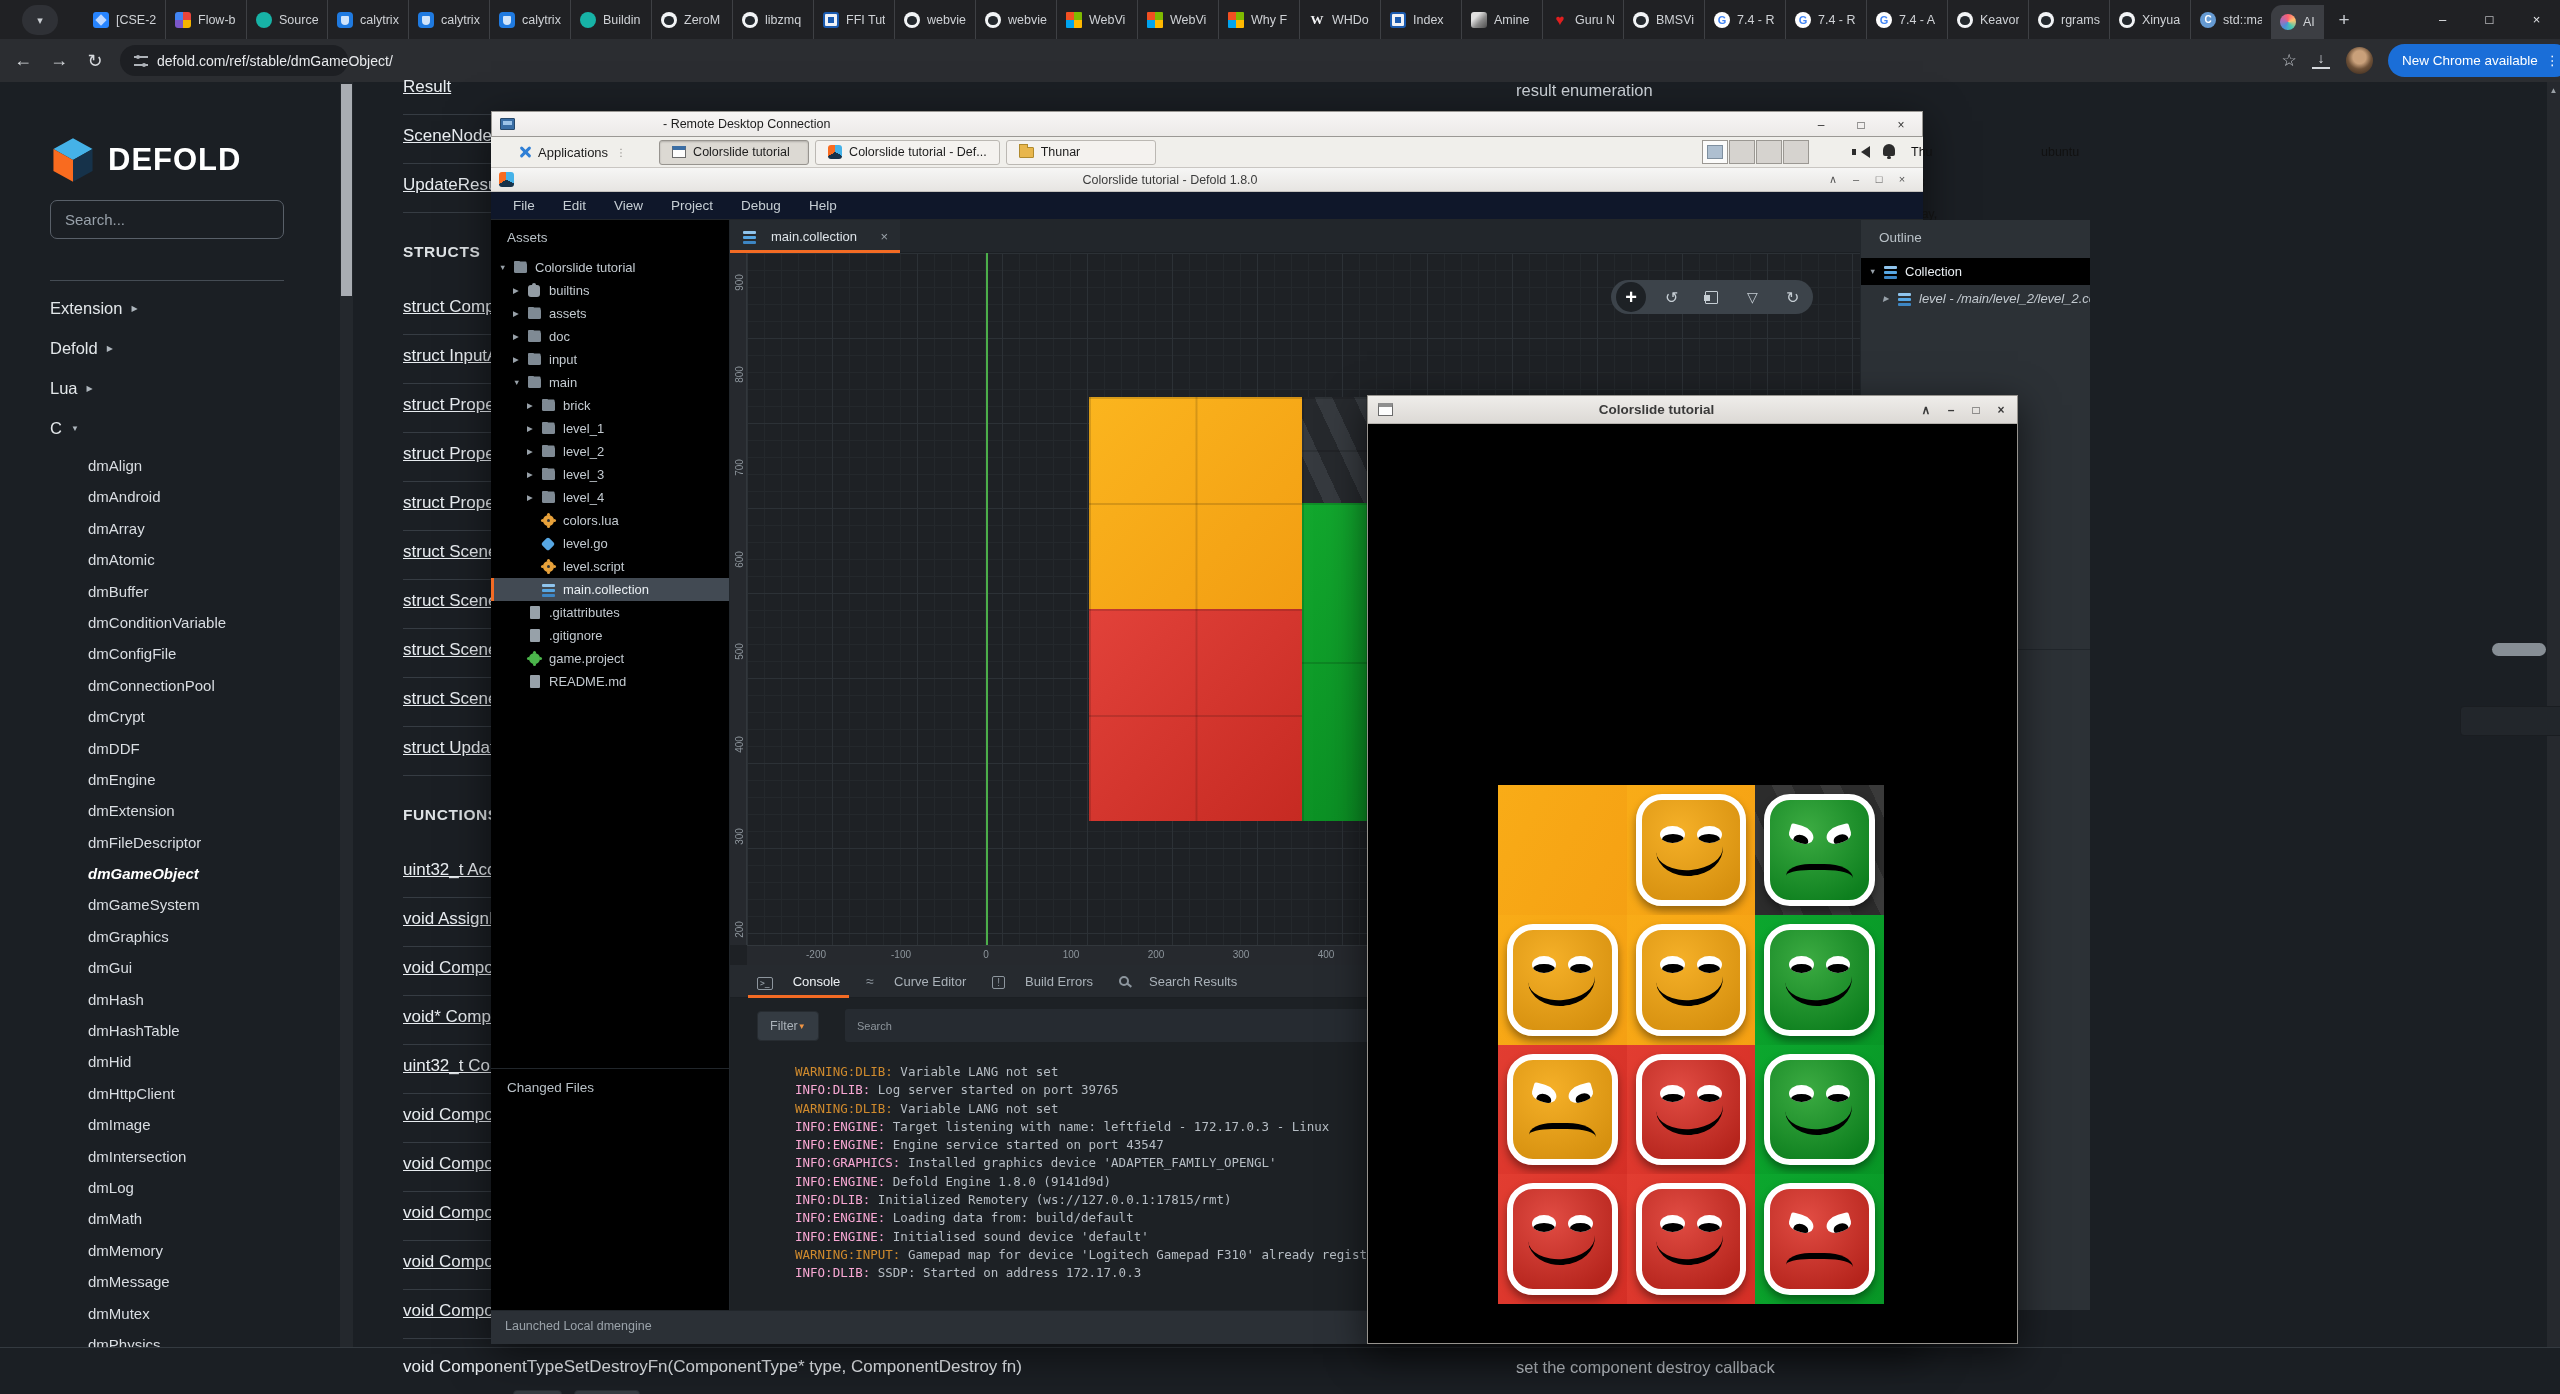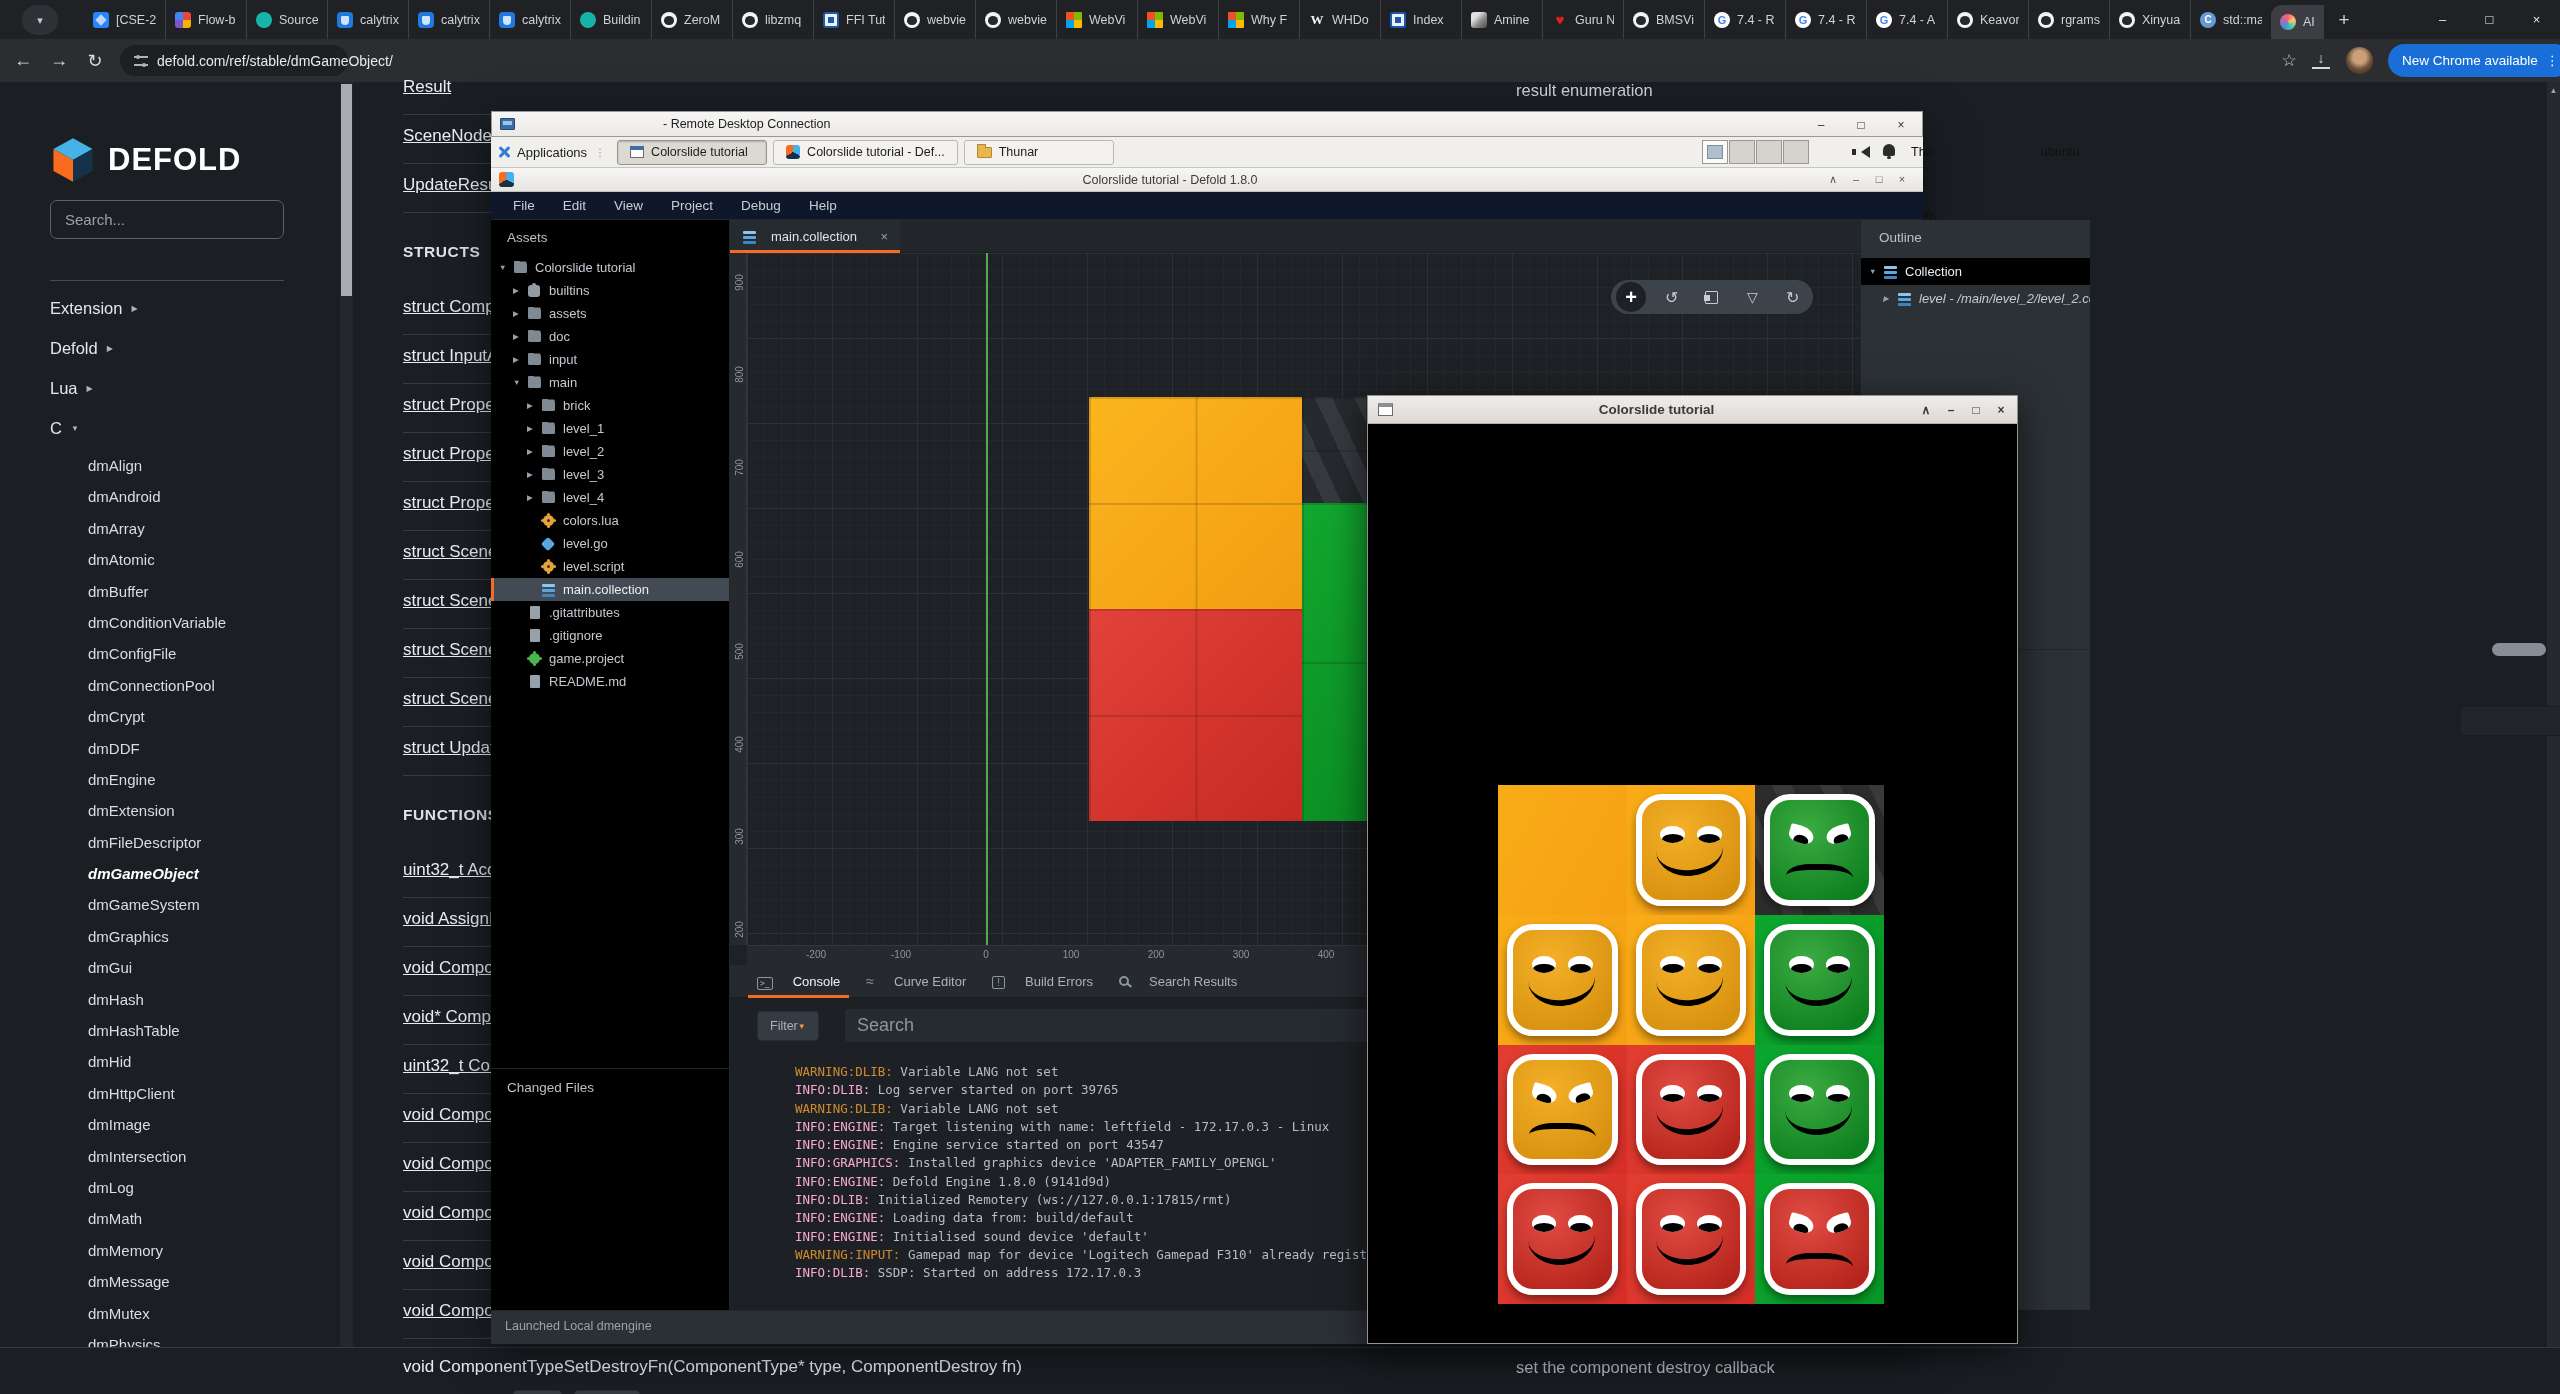--- a/index.html
+++ b/index.html
@@ -105,21 +105,21 @@
   .rdp-title{position:absolute;left:0;top:0;width:100%;height:26px;background:linear-gradient(#f7f6f5,#eceae8);
     border:1px solid #9a9894;display:flex;align-items:center;padding:0 8px;gap:8px}
   .rdpic{width:15px;height:12px;background:#3a6ea5;border:1px solid #27496b;border-radius:1px;position:relative;flex:none}
   .rdpic::after{content:"";position:absolute;left:2px;top:2px;right:2px;height:4px;background:#9cc3e8}
   .rdp-title .ttl{font-size:12.5px;color:#1c1c1c;margin-left:140px;white-space:nowrap}
   .rdp-btns{position:absolute;right:6px;top:3px;display:flex;gap:10px}
   .rdp-btns span{width:30px;height:20px;text-align:center;font-size:12px;color:#333;line-height:20px}
 
   
   #taskbar{position:absolute;left:0;top:26px;width:100%;height:31px;background:#f0efeb;border-bottom:1px solid #c9c6c2;display:flex;align-items:center}
-  .appsbtn{display:flex;align-items:center;gap:6px;padding:0 6px;height:31px}
+  .appsbtn{display:flex;align-items:center;gap:6px;padding:0 27px;height:31px}
   .xubic{width:14px;height:14px;position:relative;flex:none}
   .xubic::before,.xubic::after{content:"";position:absolute;left:6px;top:0;width:3px;height:14px;background:#2f7fd6;border-radius:2px}
   .xubic::before{transform:rotate(45deg)}.xubic::after{transform:rotate(-45deg)}
   .appsbtn .alabel{font-size:13px;color:#1b1b1b}
   .appsbtn .grip{color:#8f8d89;font-size:10px;margin-left:2px}
   .tbbtn{height:25px;margin-left:6px;display:flex;align-items:center;gap:7px;padding:0 12px;border:1px solid #bbb8b3;
     border-radius:3px;background:#f4f2ef;max-width:196px;min-width:150px}
   .tbbtn.active{background:#dcd9d3;border-color:#97948f;box-shadow:inset 0 1px 2px rgba(0,0,0,.2)}
   .tbbtn .blabel{font-size:12.5px;color:#1d1d1d;white-space:nowrap;overflow:hidden}
   .tb-win{width:14px;height:12px;background:#fdfdfd;border:1px solid #6b6b6b;border-top:4px solid #3b6ea5;flex:none}
@@ -243,21 +243,21 @@
   .ct-curve::before{content:"≈";font-size:14px}
   .ct-err::before{content:"!";font-size:10px;border:1px solid #8d969e;border-radius:2px;padding:0 4px}
   .ct-search{width:10px;height:10px;border:2px solid #8d969e;border-radius:50%;position:relative}
   .ct-search::after{content:"";position:absolute;width:6px;height:2px;background:#8d969e;right:-5px;bottom:-2px;transform:rotate(38deg)}
   .cfilter{position:absolute;left:27px;top:46px;height:30px;border-radius:4px;background:#343b42;border:1px solid #272c31;
     display:flex;align-items:center;padding:0 12px}
   .cfilter .flabel{font-size:12.5px;color:#aab2b9}
   .cfilter .fcaret{font-size:8px;color:#f09544}
   .cfilter .fcaret::before{content:"▼"}
   .csearch{position:absolute;left:115px;top:44px;width:1000px;height:33px;background:#262b31;border:none;border-radius:3px;
-    color:#ec4899;font-size:18px;padding:0 12px;outline:none}
+    color:#ec4899;font-size:11px;padding:0 12px;outline:none}
   .csearch::placeholder{color:#8d959c}
   .clog{position:absolute;left:65px;top:98px;right:10px;font:12.5px/18.3px "DejaVu Sans Mono",monospace;color:#b6bdc4}
   .clog .pfx{color:#f9a8d4}
   .clog li.warn .pfx{color:#cf8a2d}
 
   
   #rightpanel{position:absolute;left:1369px;top:109px;width:230px;height:1090px;background:#2c3136;border-left:1px solid #21262b}
   #rightpanel .ph{position:absolute;left:18px;top:10px}
   #outline{position:absolute;left:0;top:38px;width:100%}
   #outline .trow{height:27px;font-size:13px}

